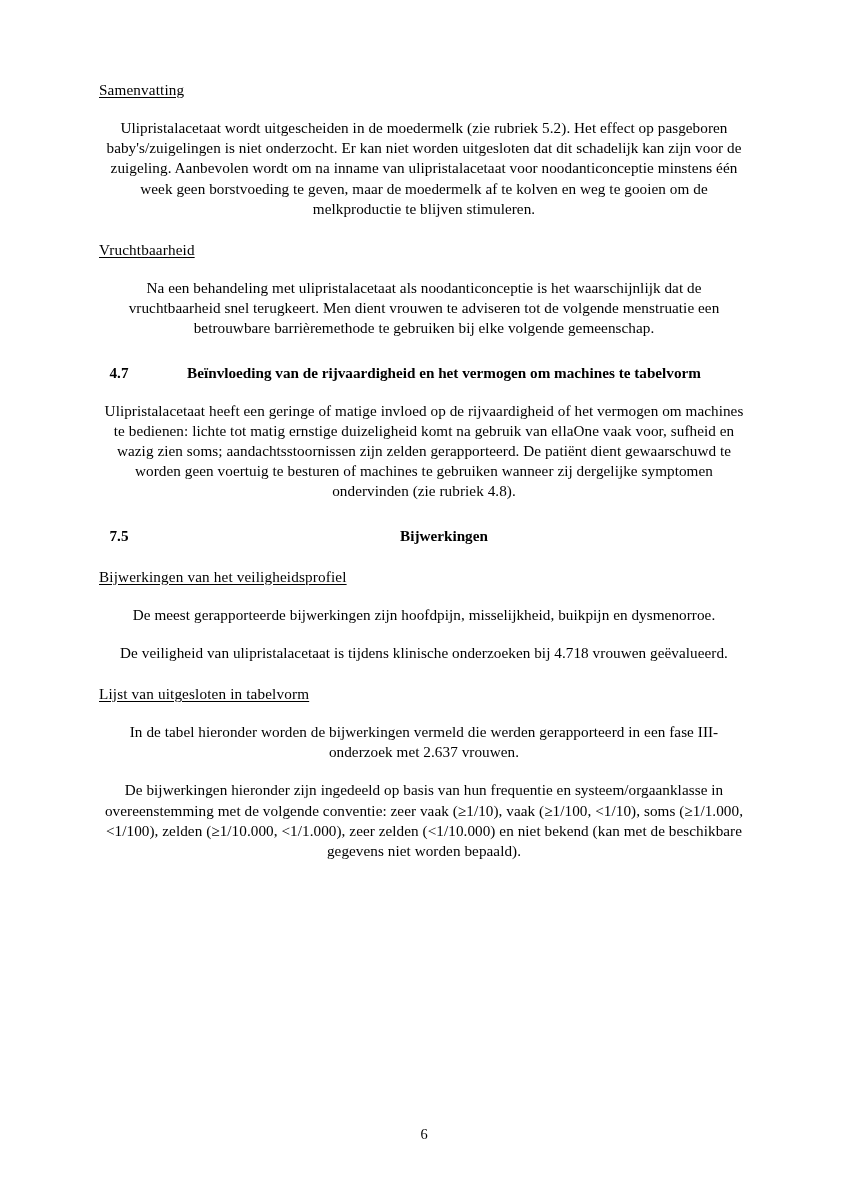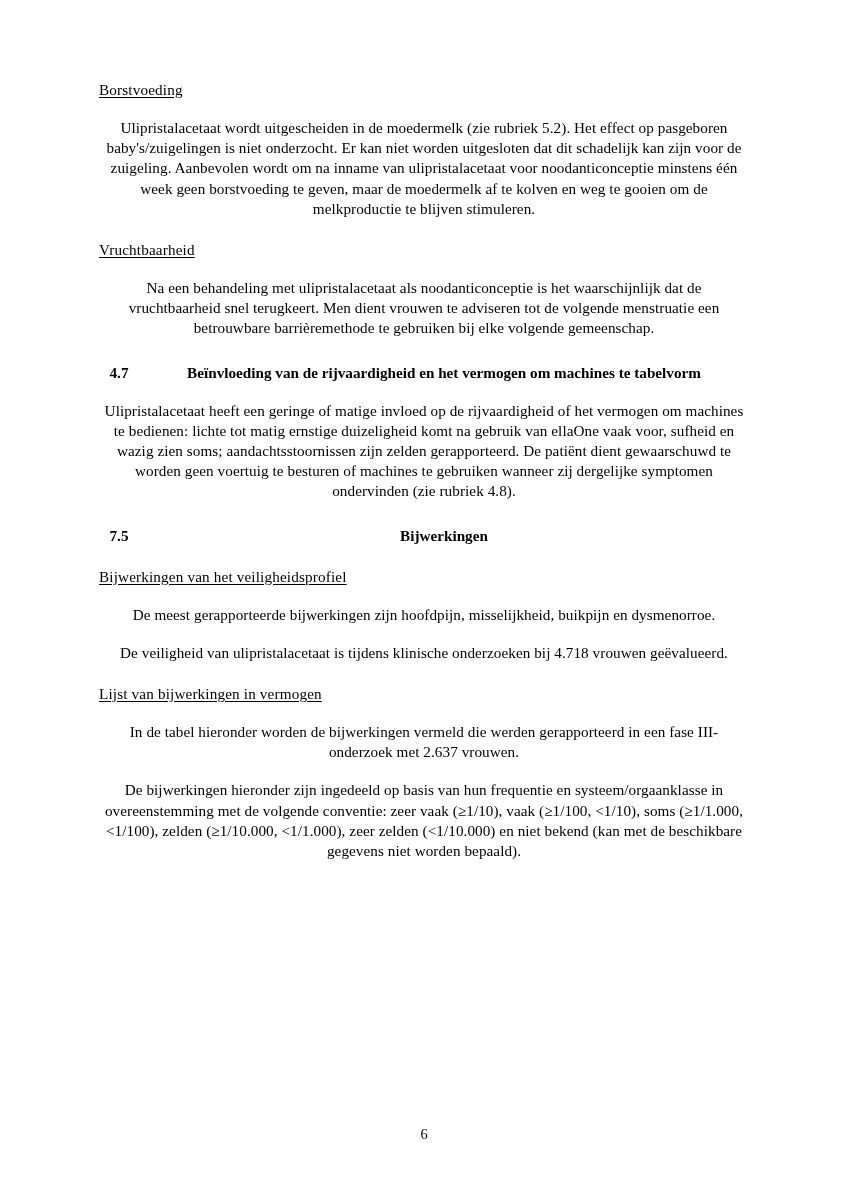--- a/index.html
+++ b/index.html
@@ -74,21 +74,21 @@
     font-size: 14.4px;
     line-height: 16px;
   }
 </style>
 </head>
 <body>
 
 <div class="page">
   <div class="content">
 
-    <p class="subhead">Borstvoeding</p>
+    <p class="subhead">Samenvatting</p>
     <div class="gap-md"></div>
     <p class="para">Ulipristalacetaat wordt uitgescheiden in de moedermelk (zie rubriek 5.2). Het effect op pasgeboren baby's/zuigelingen is niet onderzocht. Er kan niet worden uitgesloten dat dit schadelijk kan zijn voor de zuigeling. Aanbevolen wordt om na inname van ulipristalacetaat voor noodanticonceptie minstens één week geen borstvoeding te geven, maar de moedermelk af te kolven en weg te gooien om de melkproductie te blijven stimuleren.</p>
 
     <div class="gap-lg"></div>
 
     <p class="subhead">Vruchtbaarheid</p>
     <div class="gap-md"></div>
     <p class="para">Na een behandeling met ulipristalacetaat als noodanticonceptie is het waarschijnlijk dat de vruchtbaarheid snel terugkeert. Men dient vrouwen te adviseren tot de volgende menstruatie een betrouwbare barrièremethode te gebruiken bij elke volgende gemeenschap.</p>
 
     <div class="gap-xl"></div>
@@ -110,21 +110,21 @@
     <div class="gap-lg"></div>
 
     <p class="subhead">Bijwerkingen van het veiligheidsprofiel</p>
     <div class="gap-md"></div>
     <p class="para">De meest gerapporteerde bijwerkingen zijn hoofdpijn, misselijkheid, buikpijn en dysmenorroe.</p>
     <div class="gap-md"></div>
     <p class="para">De veiligheid van ulipristalacetaat is tijdens klinische onderzoeken bij 4.718 vrouwen geëvalueerd.</p>
 
     <div class="gap-lg"></div>
 
-    <p class="subhead">Lijst van bijwerkingen in vermogen</p>
+    <p class="subhead">Lijst van uitgesloten in tabelvorm</p>
     <div class="gap-md"></div>
     <p class="para">In de tabel hieronder worden de bijwerkingen vermeld die werden gerapporteerd in een fase III-onderzoek met 2.637 vrouwen.</p>
     <div class="gap-md"></div>
     <p class="para">De bijwerkingen hieronder zijn ingedeeld op basis van hun frequentie en systeem/orgaanklasse in overeenstemming met de volgende conventie: zeer vaak (≥1/10), vaak (≥1/100, &lt;1/10), soms (≥1/1.000, &lt;1/100), zelden (≥1/10.000, &lt;1/1.000), zeer zelden (&lt;1/10.000) en niet bekend (kan met de beschikbare gegevens niet worden bepaald).</p>
 
   </div>
 
   <div class="page-number">6</div>
 </div>
 

